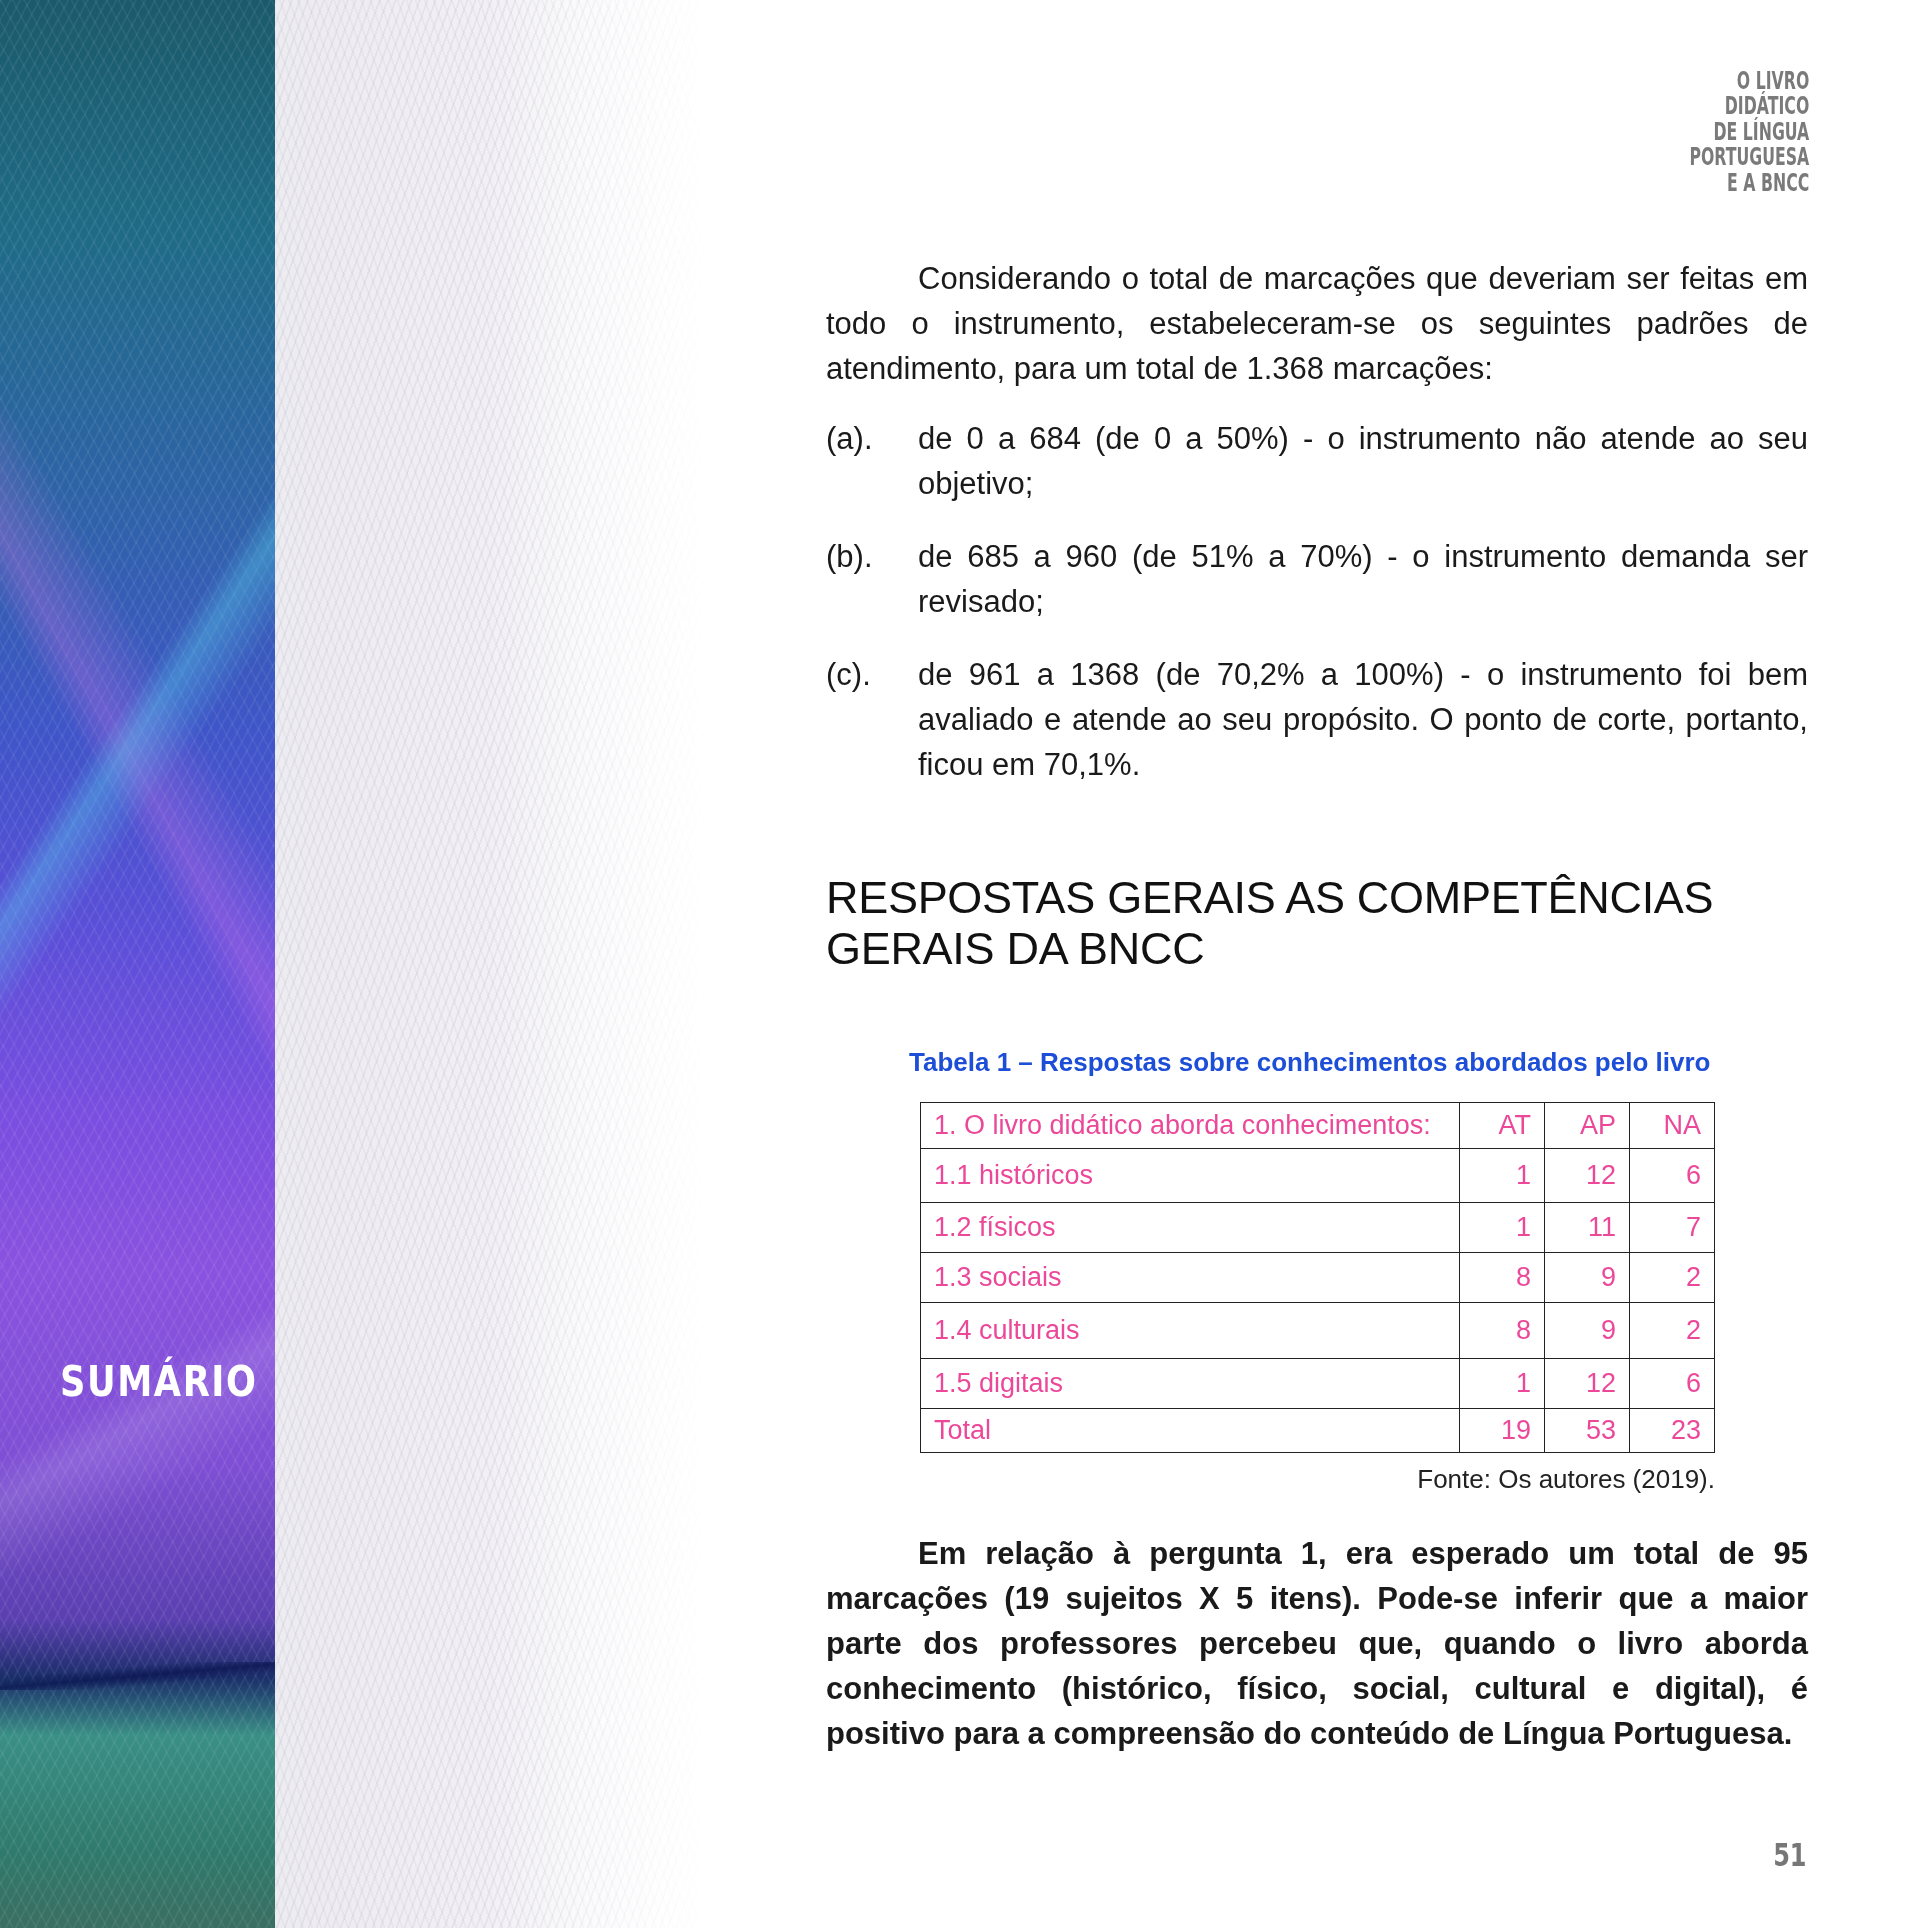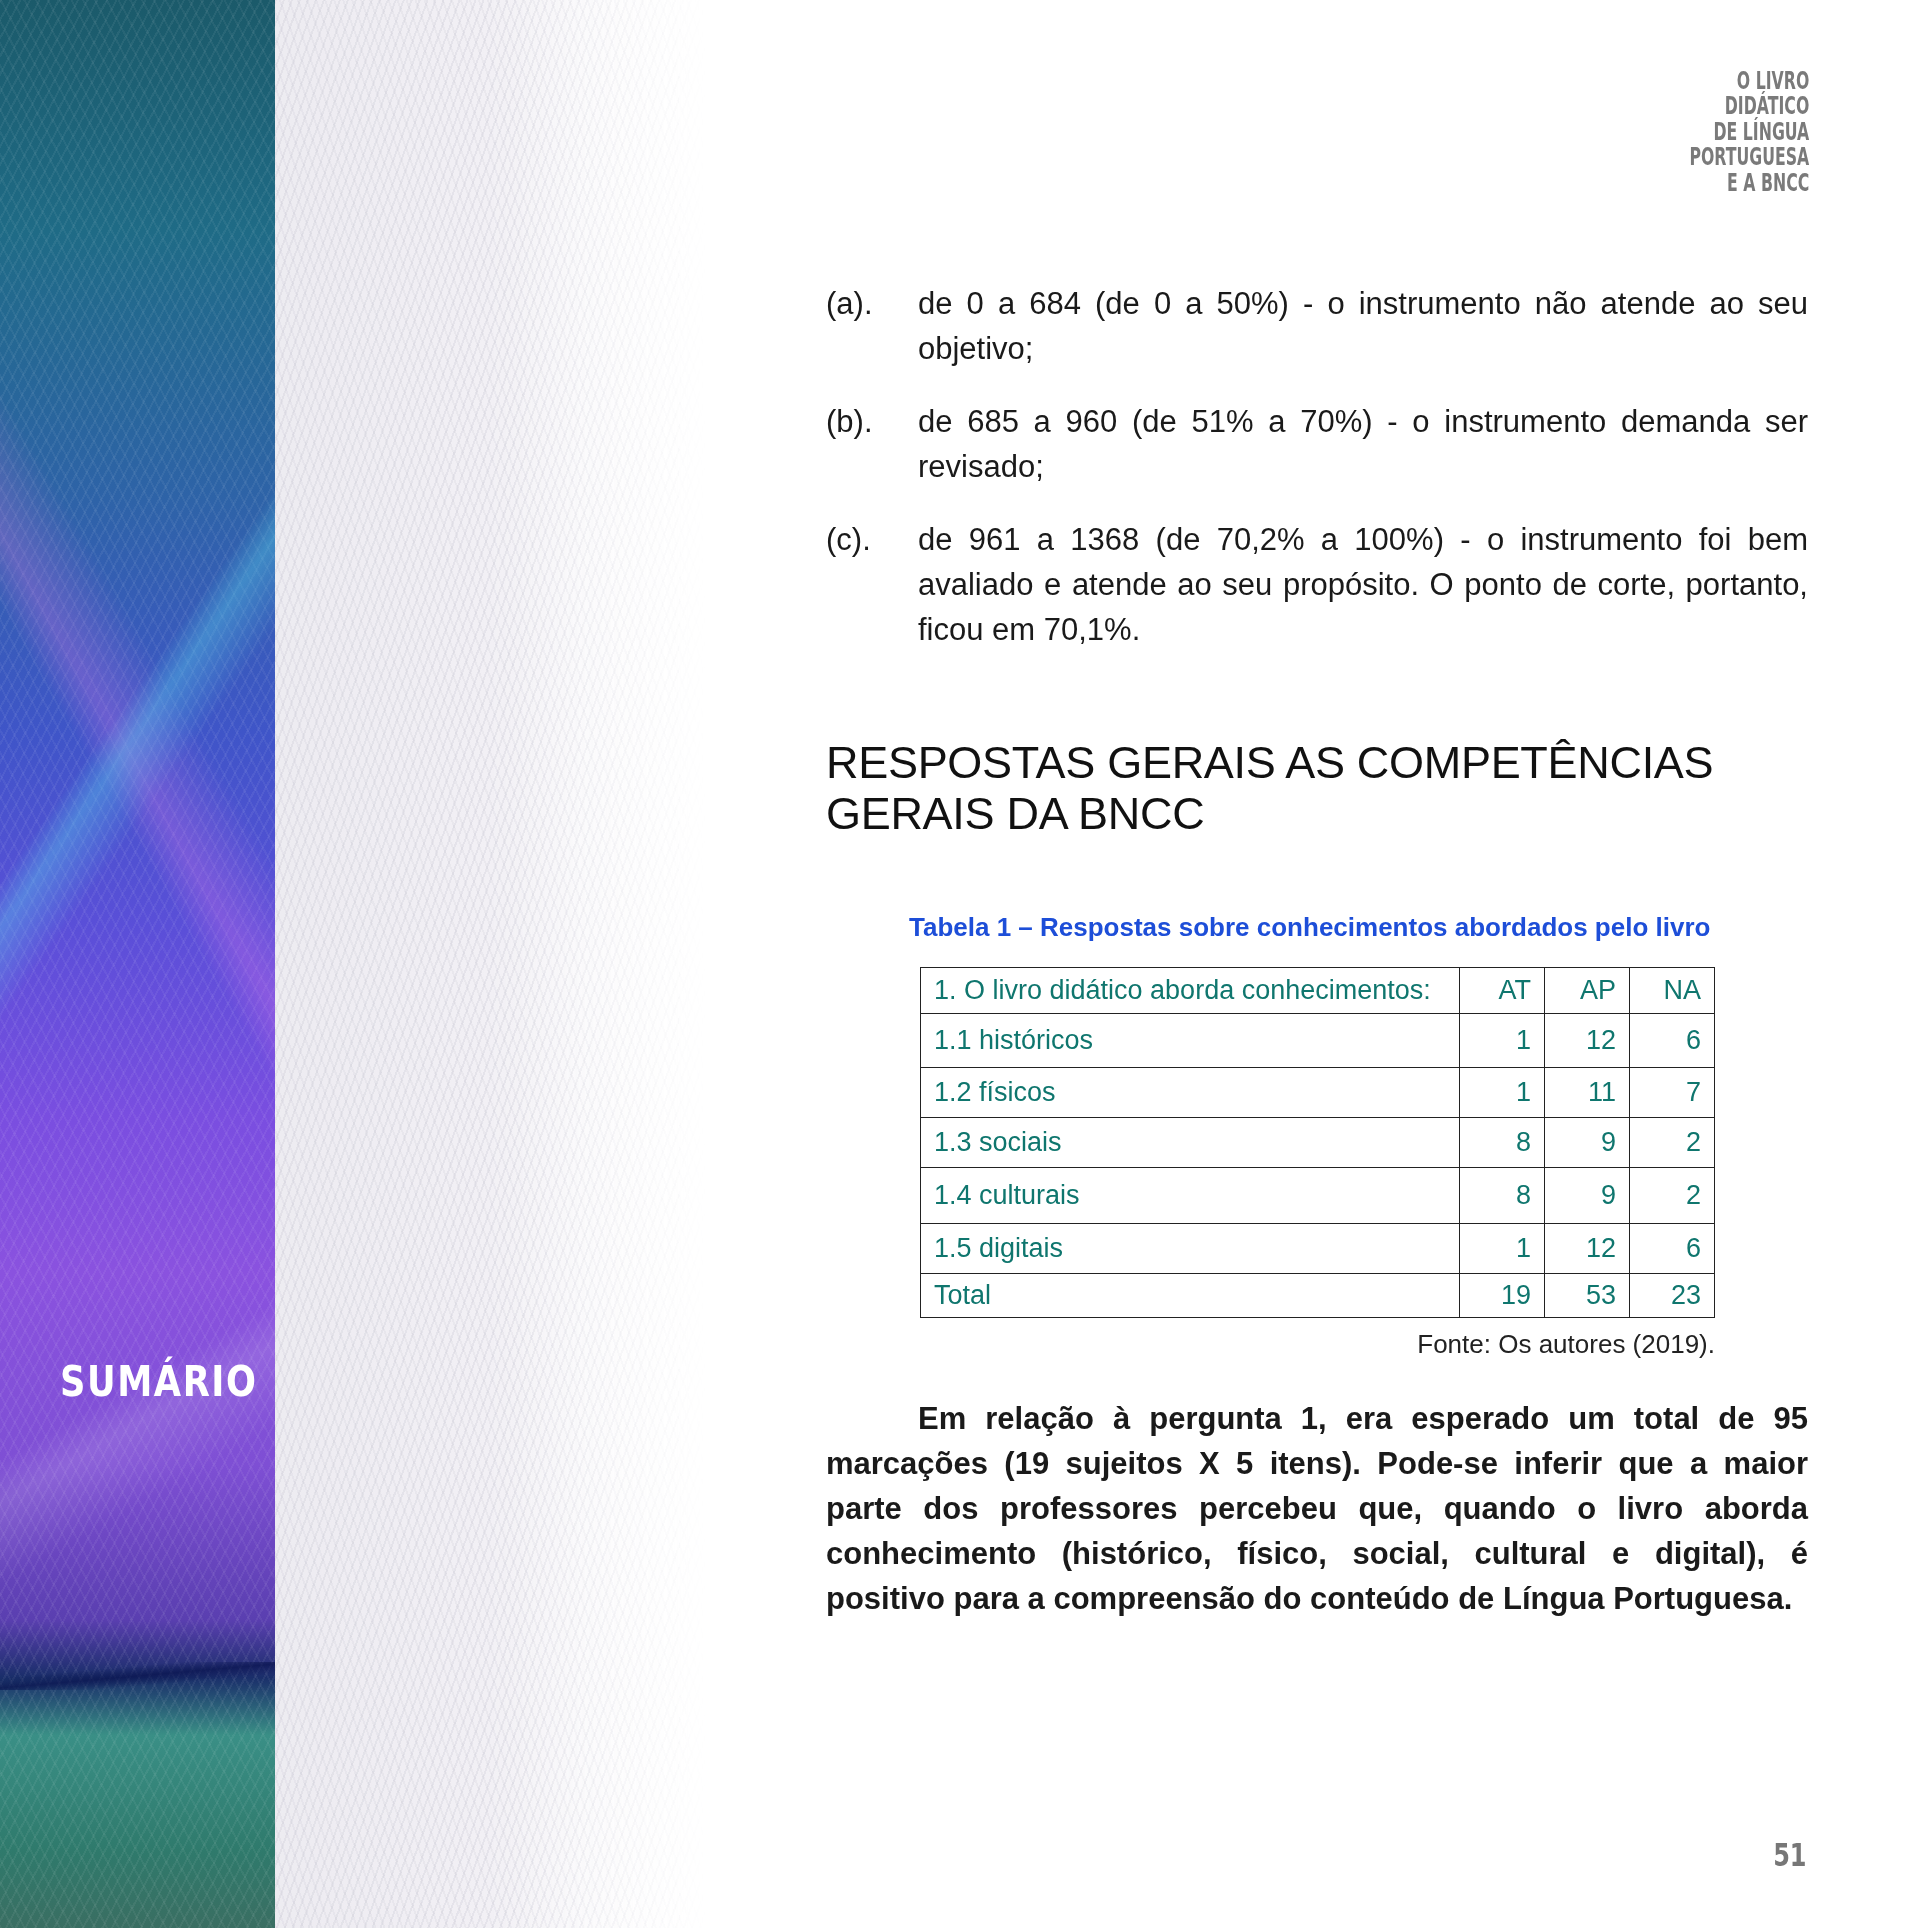--- a/index.html
+++ b/index.html
@@ -73,21 +73,21 @@
   .list-item .text { flex: 1; text-align: justify; }
   .section-heading {
     font-size: 45px; line-height: 51px; font-weight: normal; margin: 85px 0 0 0;
     color: #111; letter-spacing: -0.3px;
   }
   .table-caption {
     margin: 73px 0 0 83px; font-size: 26px; font-weight: bold; color: #1d4ed8;
   }
   table.data {
     margin: 24.5px 0 0 94px; border-collapse: collapse; width: 795px;
-    font-size: 27px; color: #0f766e;
+    font-size: 27px; color: #ec4899;
   }
   table.data td, table.data th {
     border: 1.9px solid #222; padding: 0 13px; font-weight: normal;
   }
   table.data th { height: 45px; }
   table.data td { height: 49px; }
   table.data .num { text-align: right; width: 58px; }
   table.data .lab { text-align: left; }
   table.data tr.r1 td { height: 53px; }
   table.data tr.r4 td { height: 55px; }
@@ -110,20 +110,21 @@
 
 <div class="book-title">
   <div>O LIVRO</div>
   <div>DIDÁTICO</div>
   <div>DE LÍNGUA</div>
   <div>PORTUGUESA</div>
   <div>E A BNCC</div>
 </div>
 
 <div class="content">
+  <p class="para">Considerando o total de marcações que deveriam ser feitas em todo o instrumento, estabeleceram-se os seguintes padrões de atendimento, para um total de 1.368 marcações:</p>
 
   <div class="list">
     <div class="list-item">
       <span class="marker">(a).</span>
       <span class="text">de 0 a 684 (de 0 a 50%) - o instrumento não atende ao seu objetivo;</span>
     </div>
     <div class="list-item">
       <span class="marker">(b).</span>
       <span class="text">de 685 a 960 (de 51% a 70%) - o instrumento demanda ser revisado;</span>
     </div>

